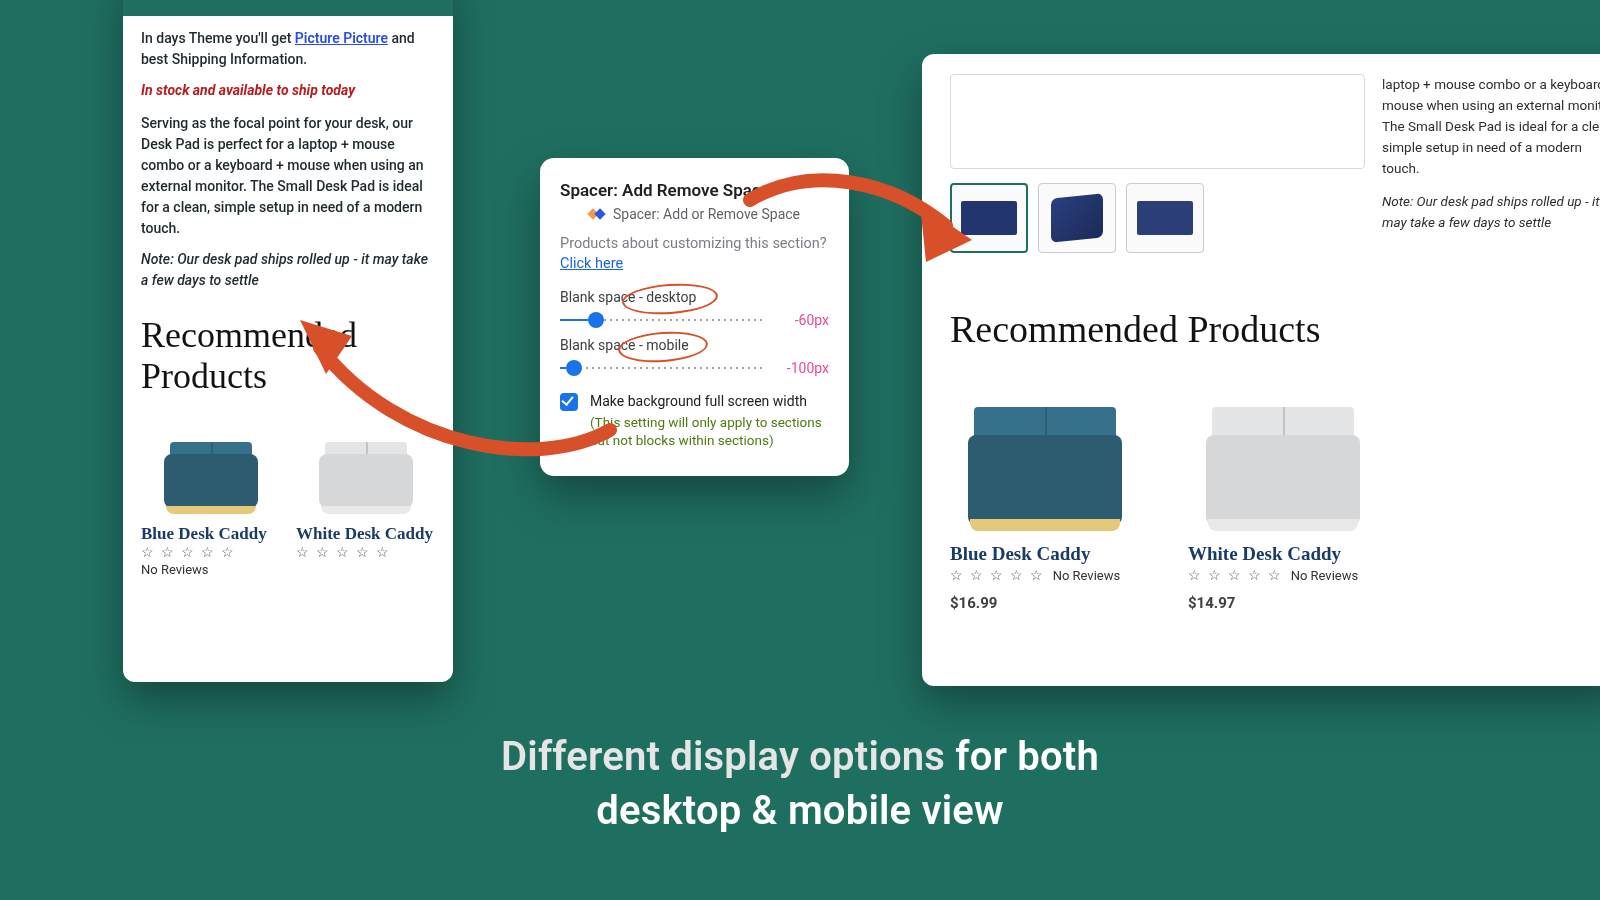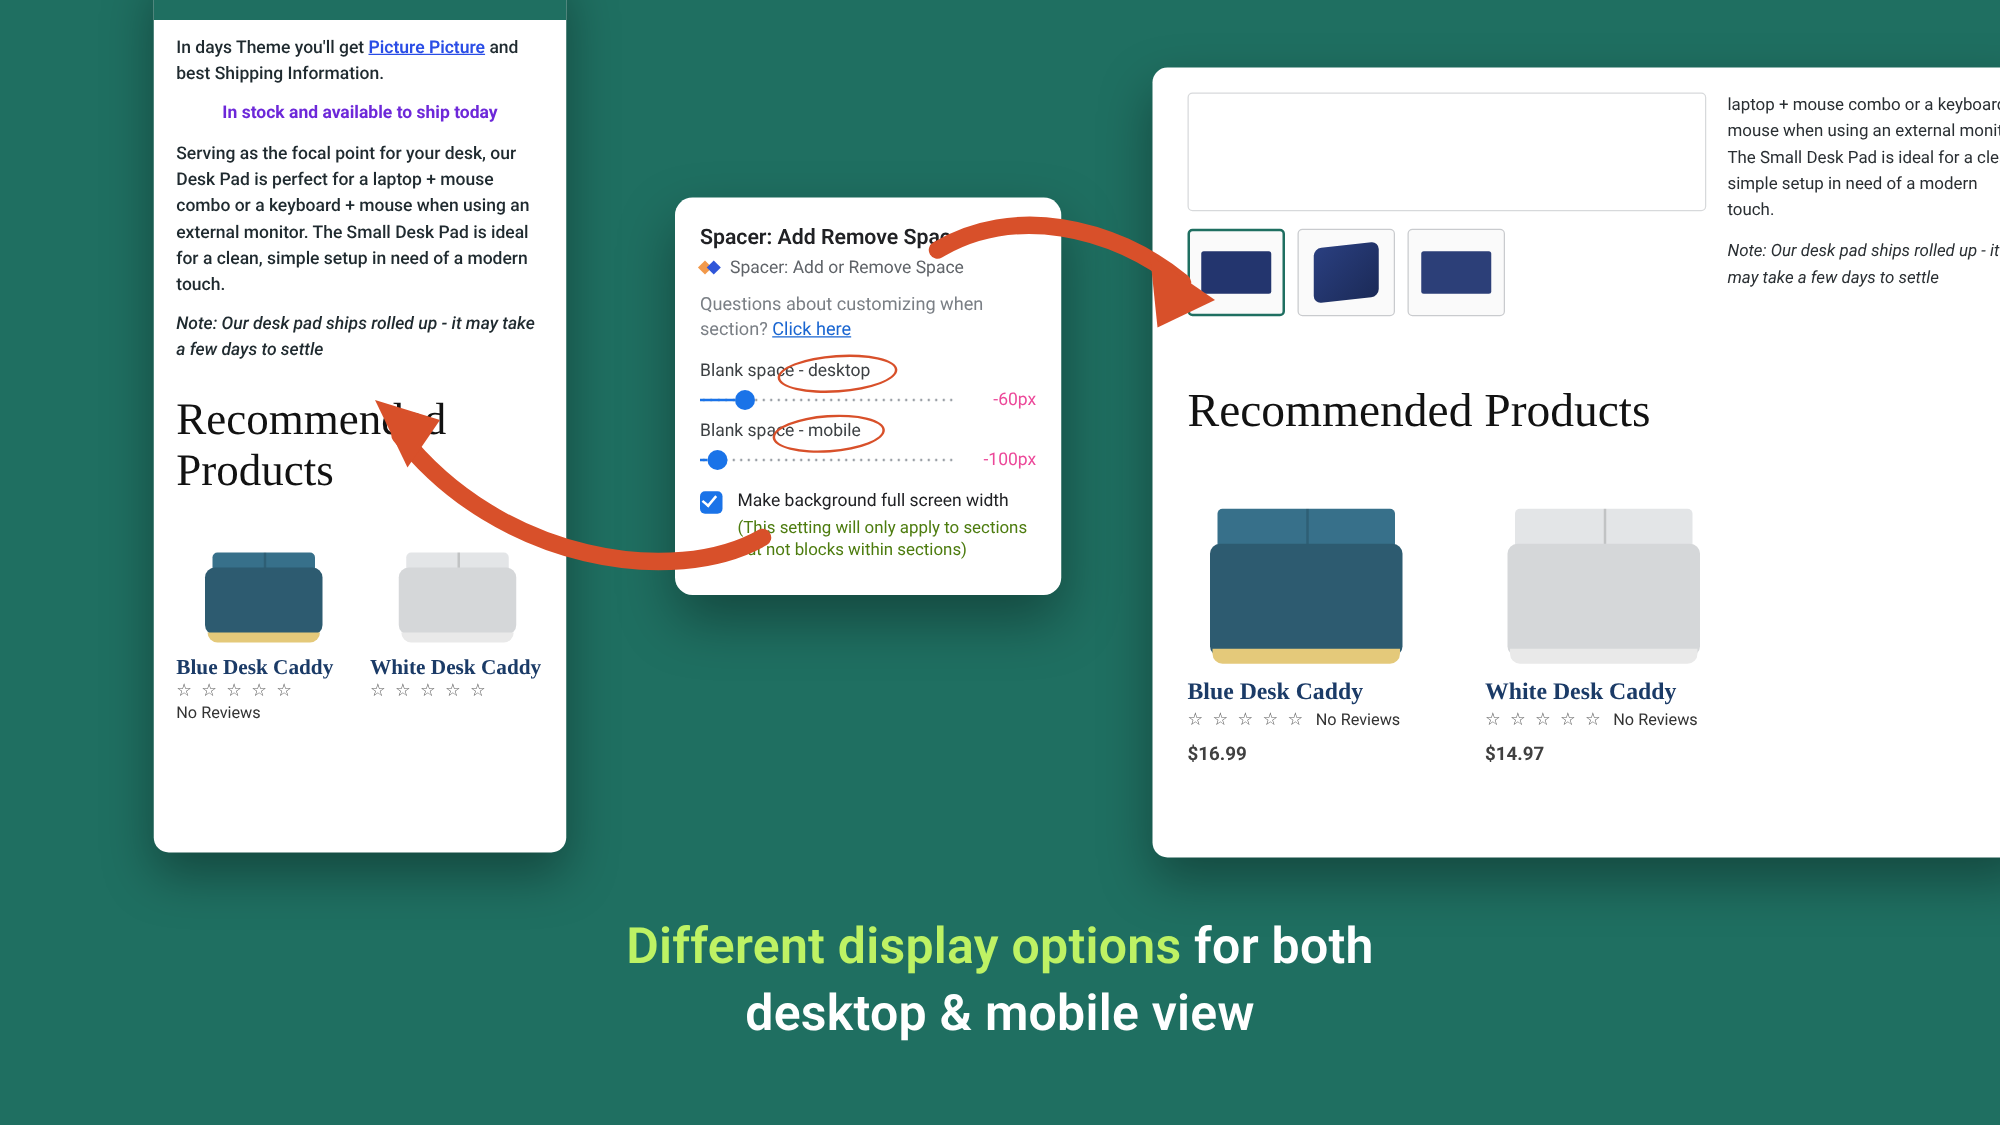--- a/index.html
+++ b/index.html
@@ -8,21 +8,21 @@
 
   
   .mobile {
     position: absolute; left: 123px; top: -26px; width: 330px; height: 708px;
     background: #fff; border-radius: 12px; box-shadow: 0 18px 40px rgba(0,0,0,.35);
     padding: 14px 18px; overflow: hidden; color: #1f2a2f;
   }
   .mobile .bar { background:#1f6f61; height:42px; margin:-14px -18px 12px -18px; border-radius:12px 12px 0 0; }
   .mobile p { font-size: 14px; line-height: 1.5; margin-bottom: 10px; font-weight:500; }
   .mobile a.link { color:#2a4de6; text-decoration: underline; font-weight:600; }
-  .mobile .stock { color:#6d28d9; font-weight:700; text-align:center; font-size:14px; margin:10px 0 12px; }
+  .mobile .stock { color:#b91c1c; font-weight:700; font-style: italic; font-size:14px; margin:10px 0 12px; }
   .mobile .note { font-style: italic; }
   .mobile h2.rec { font-family: Georgia, "Times New Roman", serif; font-weight:400; font-size:36px; margin-top:24px; line-height:1.15; color:#121212; }
   .mobile .prod-row { display:flex; gap:16px; margin-top:28px; }
   .mobile .prod { flex:1; }
   .mobile .prod .img { height:88px; display:flex; align-items:flex-end; justify-content:center; }
   .caddy { position:relative; width:110px; height:78px; }
   .caddy .body { position:absolute; bottom:6px; left:8px; right:8px; top:18px; border-radius:8px; }
   .caddy.blue .body { background:#2d5b70; }
   .caddy.white .body { background:#d5d7d9; }
   .caddy .top { position:absolute; top:6px; left:14px; right:14px; height:22px; border-radius:4px 4px 0 0; }
@@ -35,21 +35,21 @@
   .stars { color:#5a5a5a; letter-spacing:2px; font-size:14px; }
   .mobile .nrev { font-size:13px; color:#333; margin-top:2px; }
 
   
   .popover {
     position:absolute; left:540px; top:158px; width:309px; background:#fff;
     border-radius:14px; box-shadow:0 20px 44px rgba(0,0,0,.35); padding:22px 20px 26px;
     color:#3c4043; font-size:14.5px;
   }
   .popover h3 { font-size:17px; font-weight:600; color:#202124; margin-bottom:6px; }
-  .popover .row-icon { display:flex; align-items:center; gap:8px; color:#5f6368; font-size:14px; margin-bottom:12px;}
+  .popover .row-icon { display:flex; align-items:center; gap:8px; color:#5f6368; font-size:14px; margin-bottom:12px;justify-content:center;}
   .diamond { width:16px; height:16px; display:inline-block; position:relative;}
   .diamond::before, .diamond::after { content:""; position:absolute; width:8px; height:8px; transform:rotate(45deg);}
   .diamond::before { background:#f2994a; left:0; top:4px;}
   .diamond::after  { background:#2f56d9; left:7px; top:4px;}
   .popover .q { color:#7a7f85; line-height:1.4; margin-bottom:14px;}
   .popover .q a { color:#1a66d1; text-decoration:underline; }
   .popover .label { font-size:14px; color:#3c4043; margin-top:6px; margin-bottom:6px;}
   .slider-wrap { display:flex; align-items:center; gap:10px; margin-bottom:8px;}
   .slider { position:relative; flex:1; height:18px; }
   .slider .track { position:absolute; left:0; right:0; top:8px; height:2px;
@@ -105,21 +105,21 @@
   .caddy.big .base{ height:12px;}
 
   
   .arrow { position:absolute; pointer-events:none; }
   .arrow svg path { fill:none; stroke:#d8502a; stroke-width:14; stroke-linecap:round;}
   .arrow svg .head { fill:#d8502a; stroke:none;}
 
   
   .tagline { position:absolute; left:0; right:0; top:730px; text-align:center; color:#fff;
     font-weight:600; font-size:40px; line-height:1.35; letter-spacing:.2px;}
-  .tagline .y { color:#bef264;}
+  .tagline .y { color:#e5e5e5;}
 </style>
 </head>
 <body>
 
 <div class="mobile">
   <div class="bar"></div>
   <p>
     <span>In days Theme you'll get </span>
     <a href="#" class="link">Picture Picture</a>
     <span> and best Shipping Information.</span>
@@ -157,21 +157,21 @@
   </div>
 </div>
 
 <div class="popover">
   <h3>Spacer: Add Remove Space</h3>
   <div class="row-icon">
     <span class="diamond"></span>
     <span>Spacer: Add or Remove Space</span>
   </div>
   <div class="q">
-    <span>Questions about customizing when section? </span>
+    <span>Products about customizing this section? </span>
     <a href="#">Click here</a>
   </div>
 
   <div class="label circle">Blank space - desktop</div>
   <div class="slider-wrap">
     <div class="slider v1">
       <div class="track"></div>
         <div class="fill"></div>
         <div class="knob"></div>
     </div>

